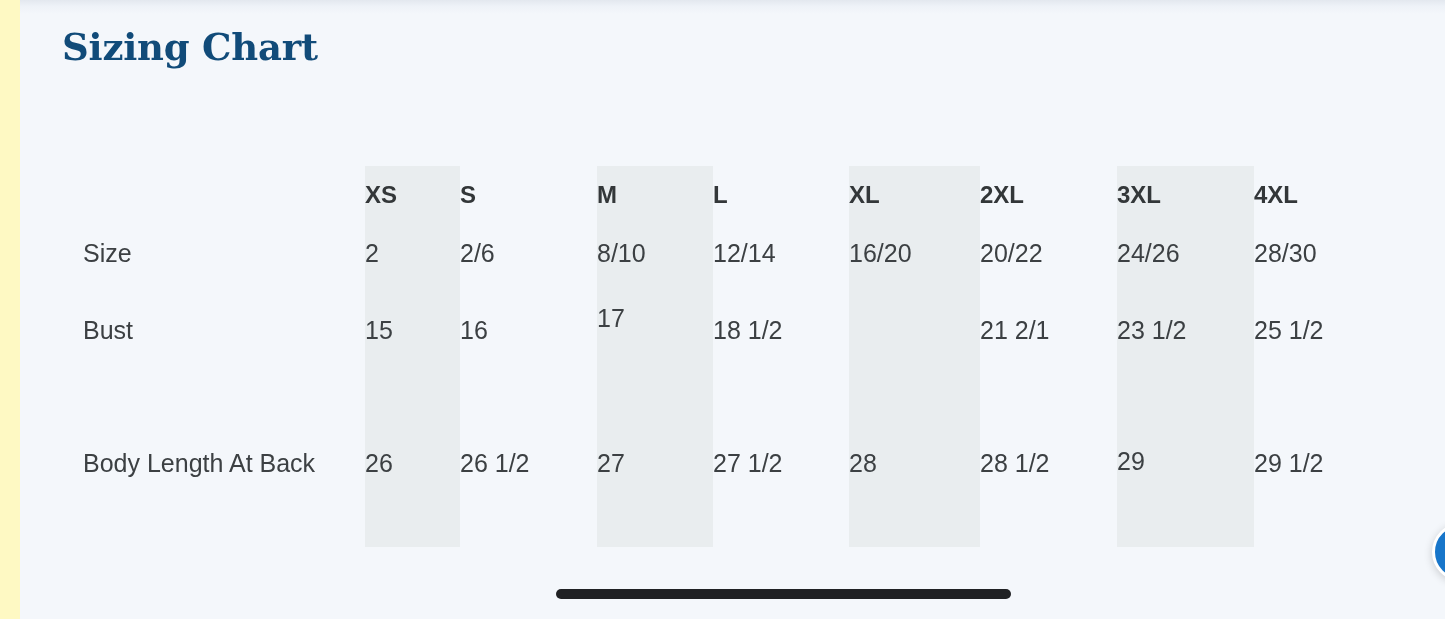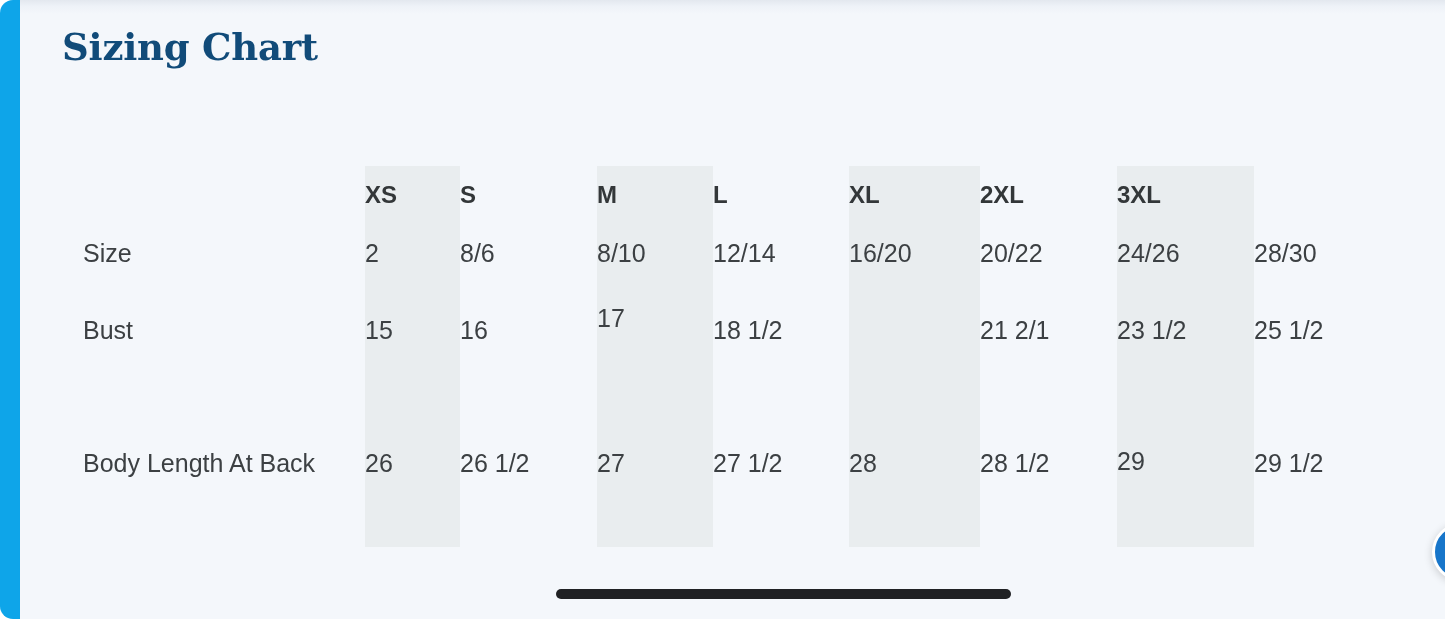--- a/index.html
+++ b/index.html
@@ -6,22 +6,21 @@
   html, body {
     width:1445px; height:619px;
     background:#ffffff;
     font-family:"Liberation Sans", sans-serif;
     overflow:hidden;
   }
 
   #root {
     position:relative;
     width:1445px; height:619px;
-    background:#0ea5e9;
-    border-radius:13px;
+    background:#fef9c3;
   }
 
   
   .panel {
     position:absolute;
     left:20px; top:0;
     width:1425px; height:619px;
     background:#f4f7fb;
   }
 
@@ -123,24 +122,25 @@
     <div class="col-stripe" style="left:829px;width:131px;"></div>
     <div class="col-stripe" style="left:1097px;width:137px;"></div>
 
     <div class="cell header" style="left:345px;  width:95px;  top:29px;">XS</div>
     <div class="cell header" style="left:440px;  width:137px; top:29px;">S</div>
     <div class="cell header" style="left:577px;  width:116px; top:29px;">M</div>
     <div class="cell header" style="left:693px;  width:136px; top:29px;">L</div>
     <div class="cell header" style="left:829px;  width:131px; top:29px;">XL</div>
     <div class="cell header" style="left:960px;  width:137px; top:29px;">2XL</div>
     <div class="cell header" style="left:1097px; width:137px; top:29px;">3XL</div>
+    <div class="cell header" style="left:1234px; width:137px; top:29px;">4XL</div>
 
     <div class="rowlabel" style="left:63px; top:87px;">Size</div>
     <div class="cell" style="left:345px;  width:95px;  top:87px;">2</div>
-    <div class="cell" style="left:440px;  width:137px; top:87px;">8/6</div>
+    <div class="cell" style="left:440px;  width:137px; top:87px;">2/6</div>
     <div class="cell" style="left:577px;  width:116px; top:87px;">8/10</div>
     <div class="cell" style="left:693px;  width:136px; top:87px;">12/14</div>
     <div class="cell" style="left:829px;  width:131px; top:87px;">16/20</div>
     <div class="cell" style="left:960px;  width:137px; top:87px;">20/22</div>
     <div class="cell" style="left:1097px; width:137px; top:87px;">24/26</div>
     <div class="cell" style="left:1234px; width:137px; top:87px;">28/30</div>
 
     <div class="rowlabel" style="left:63px; top:164px;">Bust</div>
     <div class="cell" style="left:345px;  width:95px;  top:164px;">15</div>
     <div class="cell" style="left:440px;  width:137px; top:164px;">16</div>

